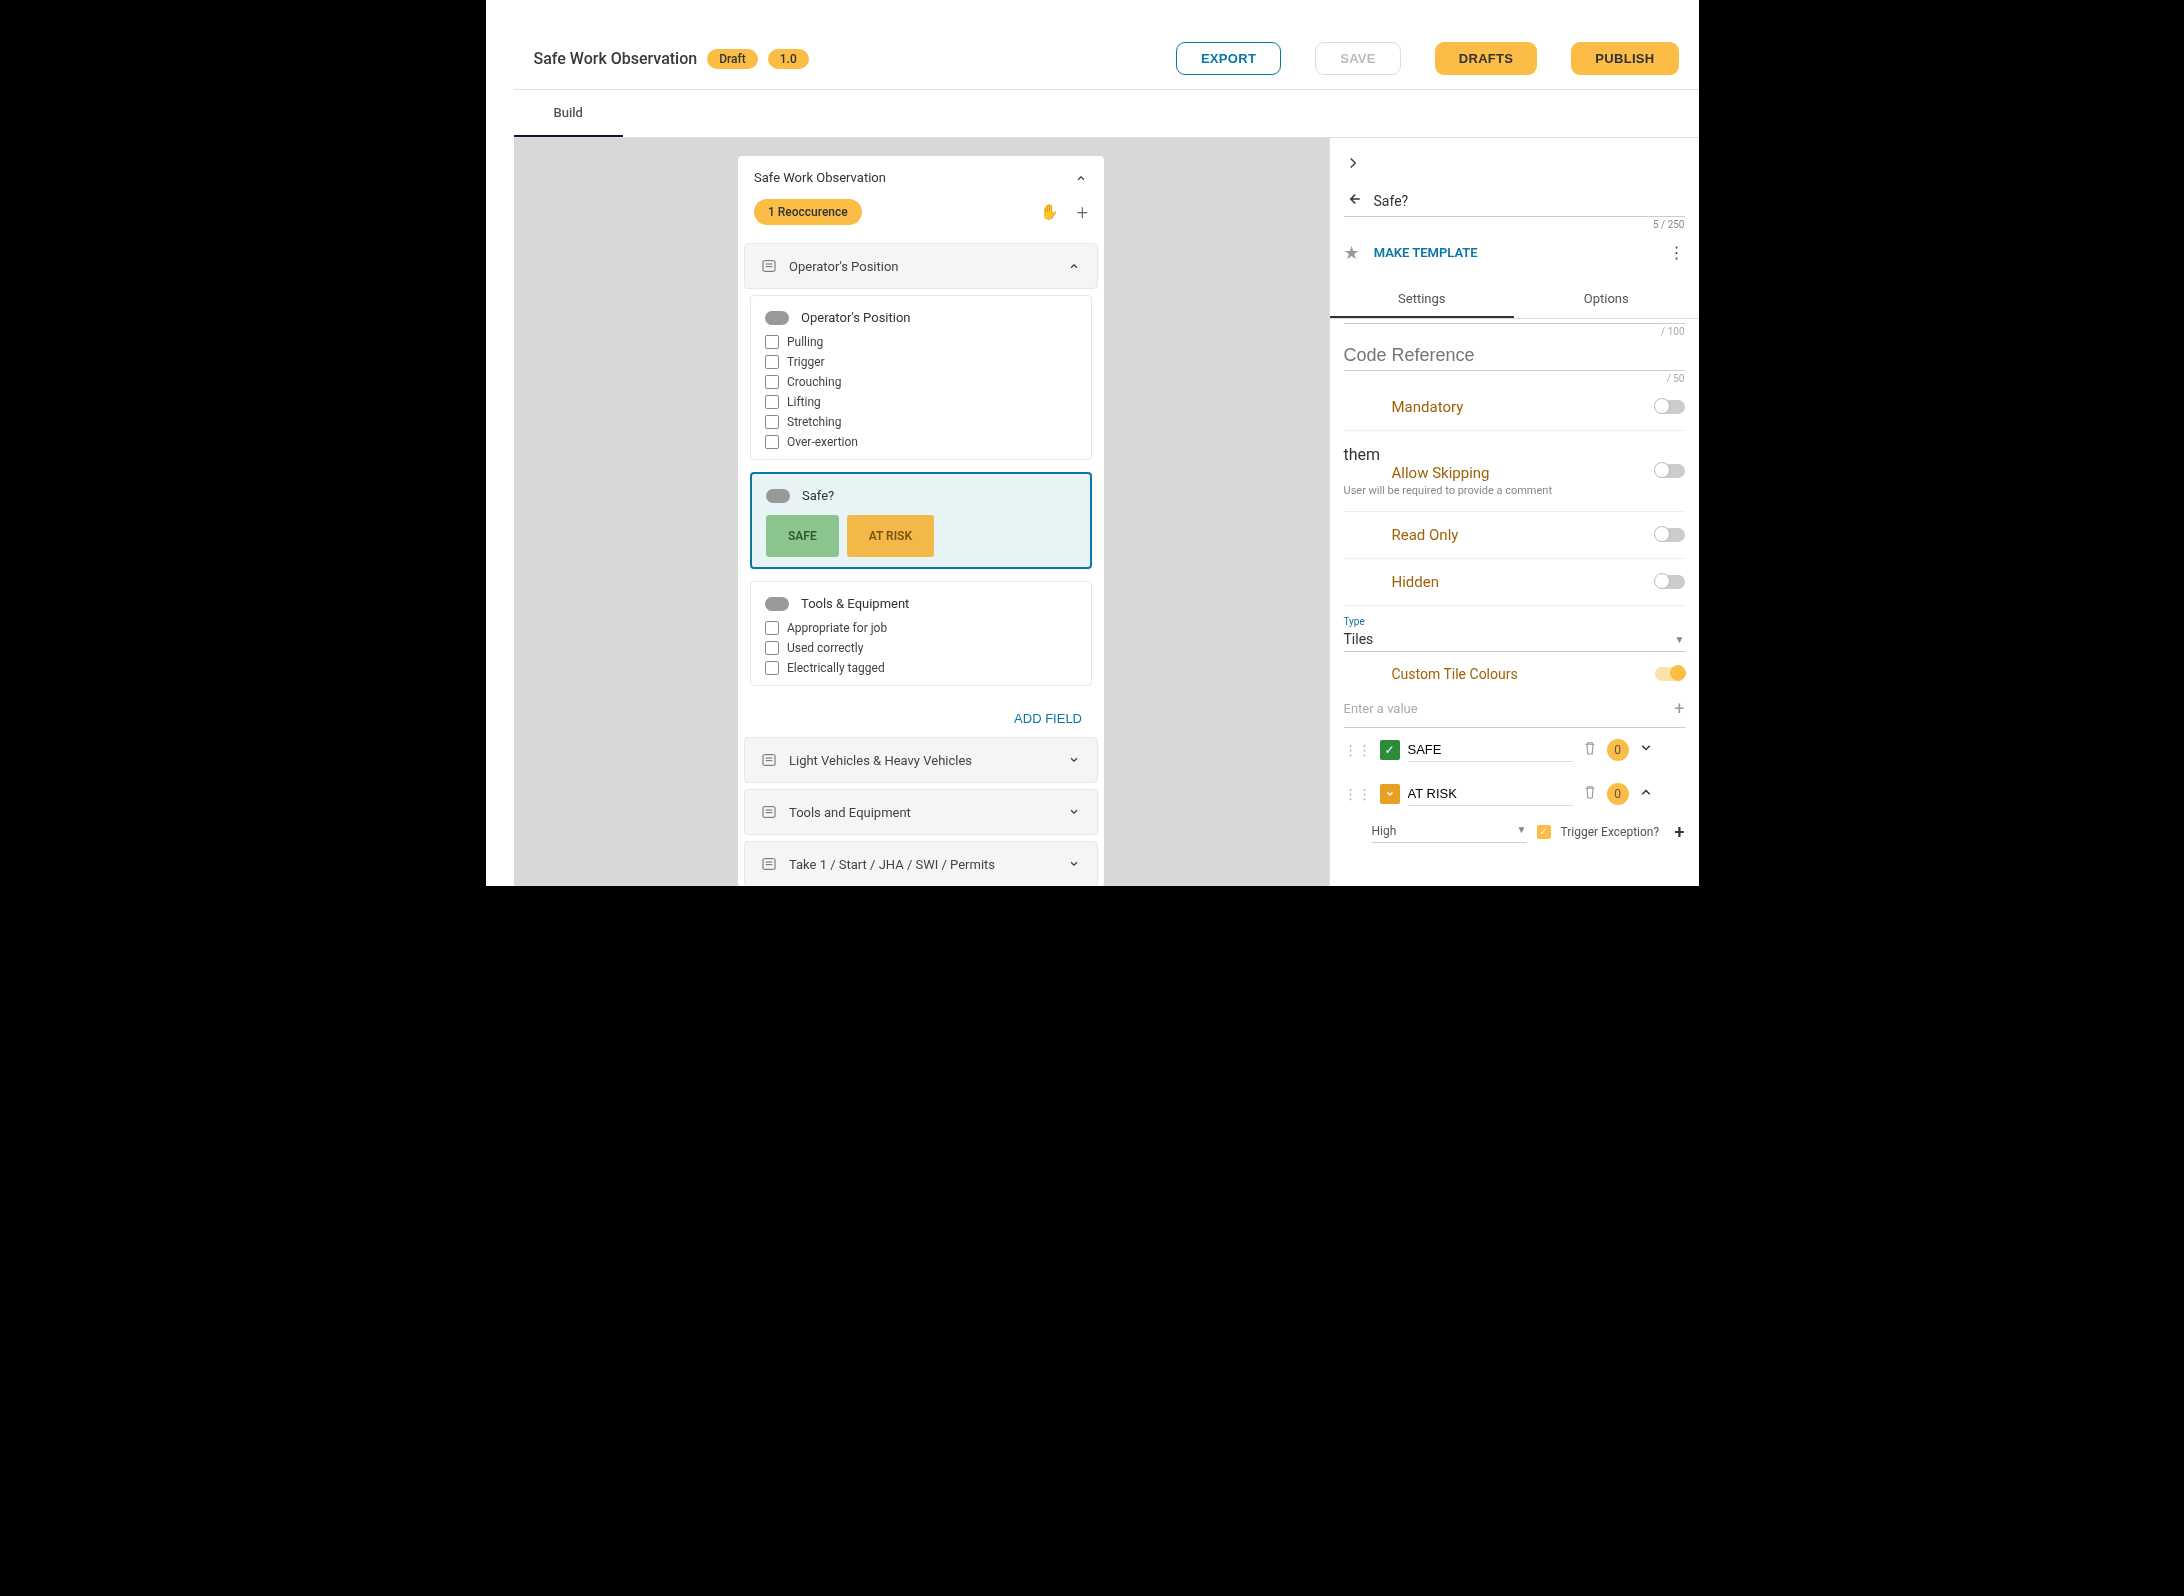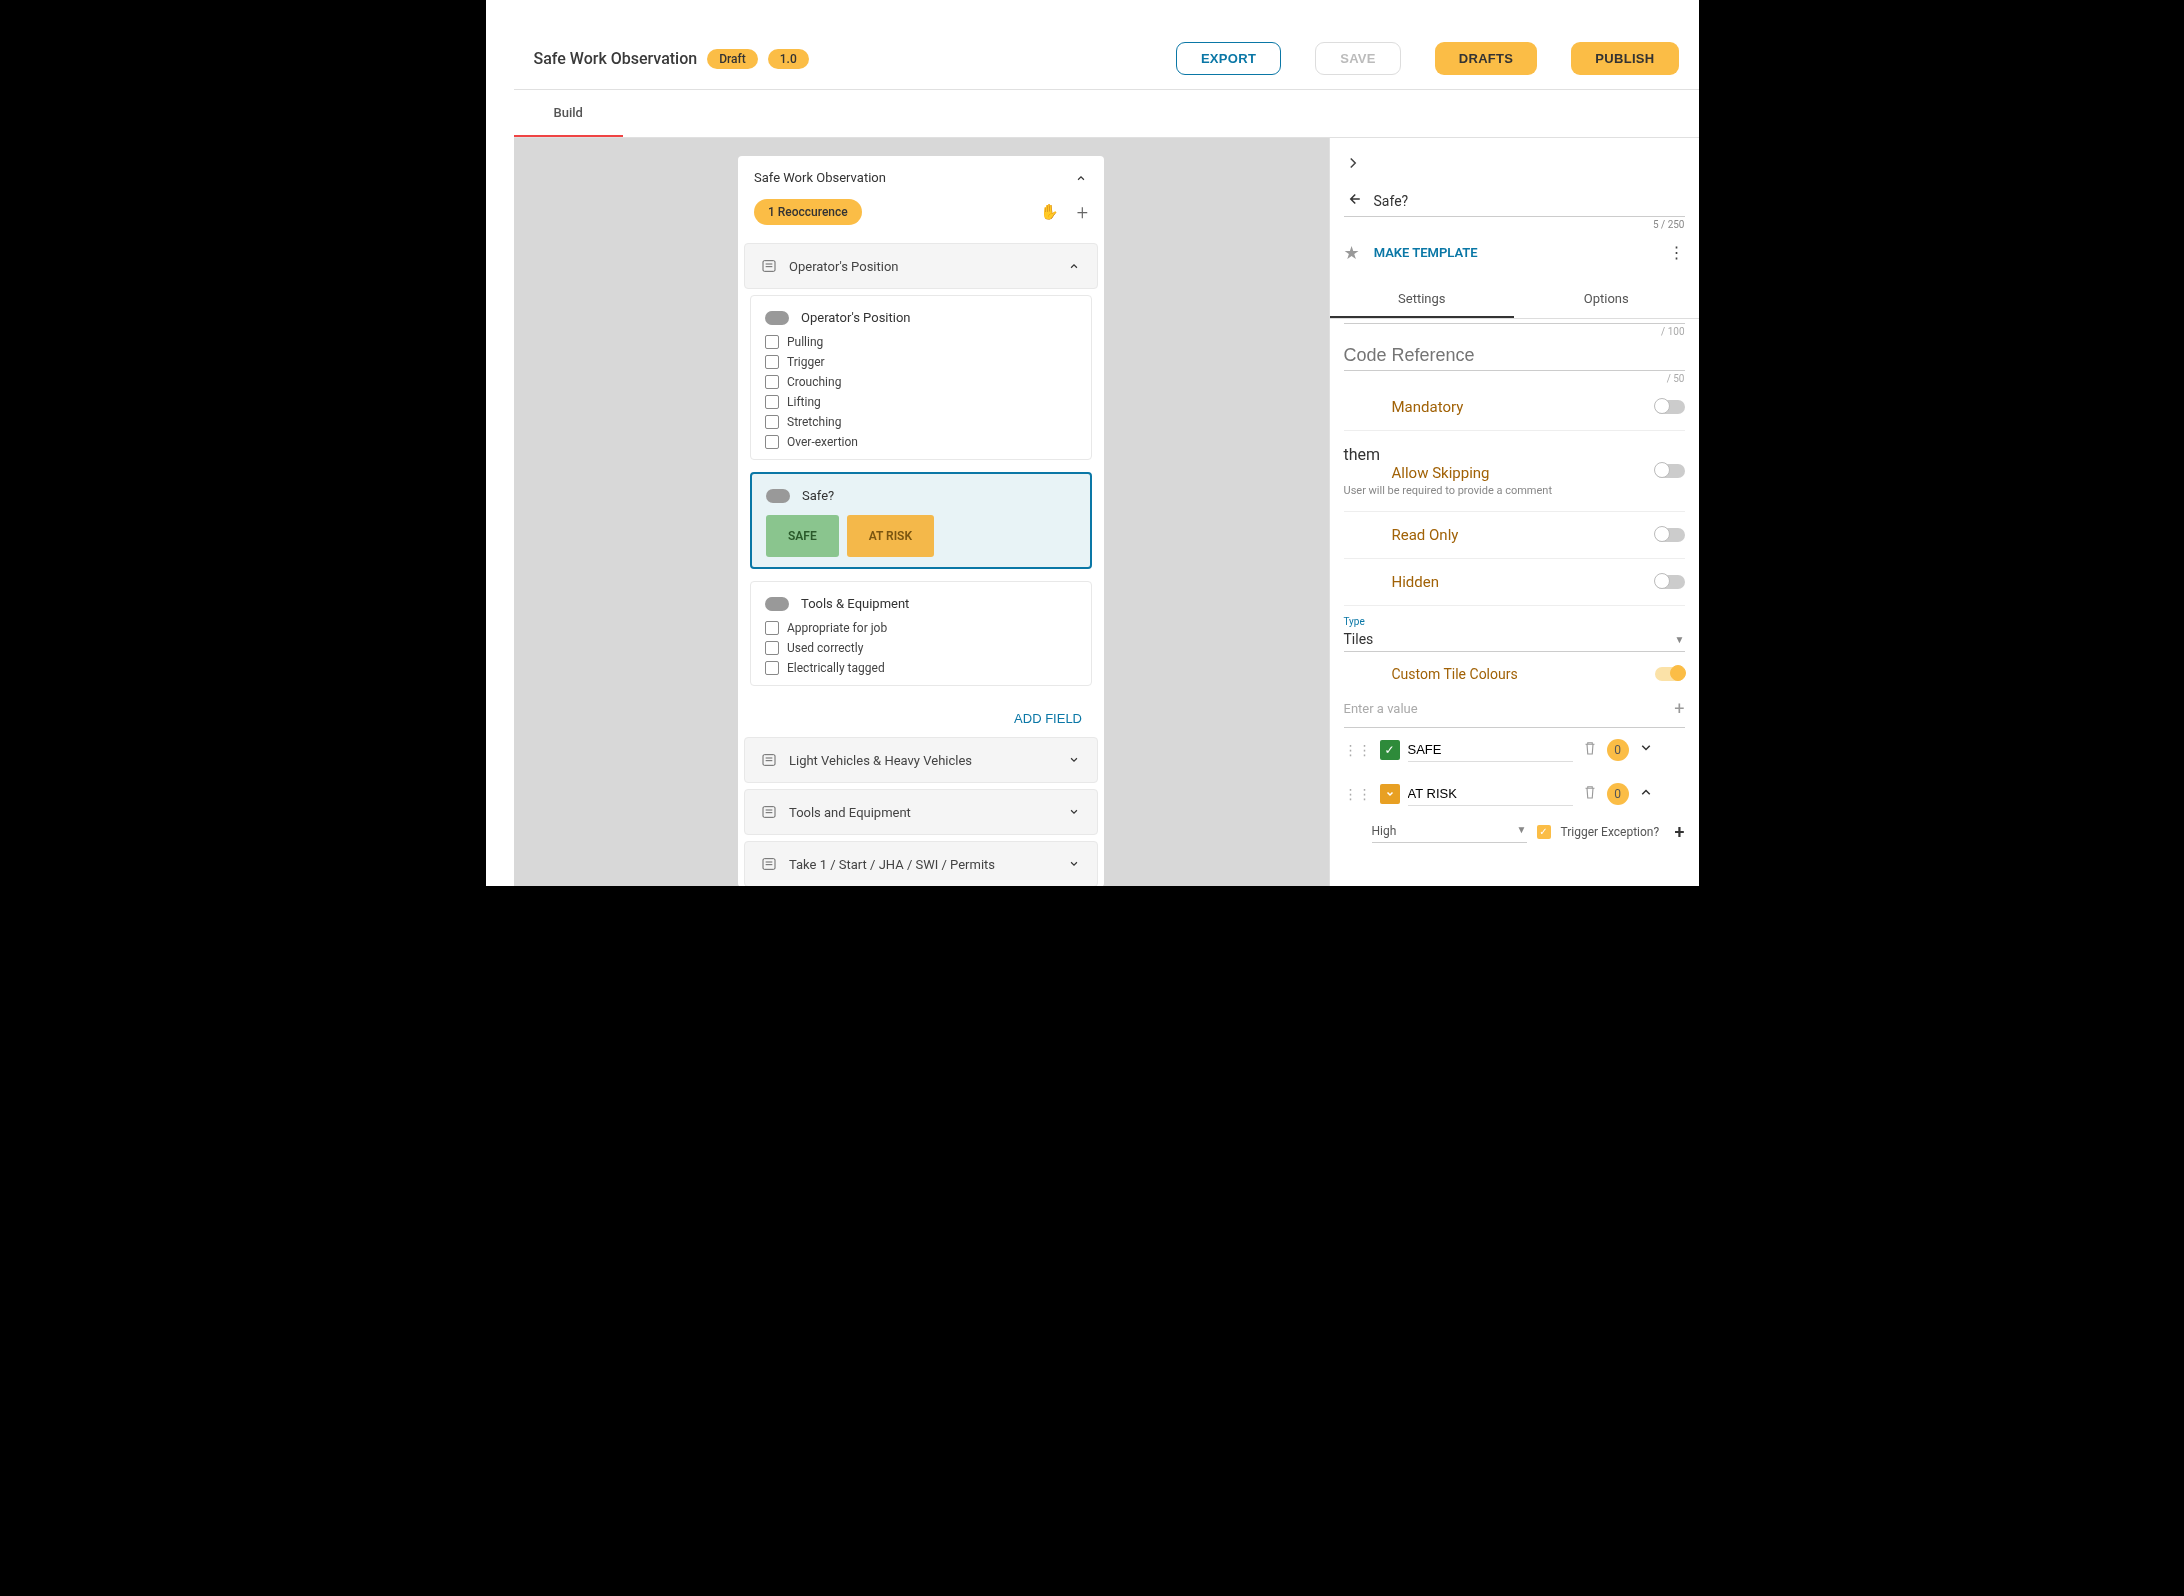--- a/index.html
+++ b/index.html
@@ -17,21 +17,21 @@
 .topbar-right { display: flex; gap: 10px; }
 .btn { padding: 8px 24px; font-size: 13px; font-weight: 600; border-radius: 9px; cursor: pointer; border: none; letter-spacing: 0.3px; margin-left: 24px; }
 .btn-export { background: #fff; color: #0a77a6; border: 1px solid #0a77a6; }
 .btn-save { background: #fff; color: #bbb; border: 1px solid #ddd; }
 .btn-drafts { background: #fbbd46; color: #333; }
 .btn-publish { background: #fbbd46; color: #333; }
 
 
 .tabs-row { height: 48px; display: flex; align-items: stretch; border-bottom: 1px solid #e0e0e0; }
 .tab { padding: 0 40px; display: flex; align-items: center; font-size: 13px; font-weight: 500; color: #555; border-bottom: 2px solid transparent; cursor: pointer; }
-.tab.active { border-bottom: 2px solid #ef4444; }
+.tab.active { border-bottom: 2px solid #0f172a; }
 
 
 .main { display: flex; height: calc(100% - 110px); }
 .canvas { flex: 1; background: #d8d8d8; overflow-y: auto; position: relative; }
 .canvas::-webkit-scrollbar { width: 12px; }
 .canvas::-webkit-scrollbar-track { background: #eaeaea; }
 .canvas::-webkit-scrollbar-thumb { background: #888; border-radius: 2px; }
 .form-card { width: 366px; margin: 18px auto 30px auto; background: #fff; border-radius: 4px; }
 
 .card-header { display: flex; align-items: center; justify-content: space-between; padding: 14px 16px 10px 16px; }

